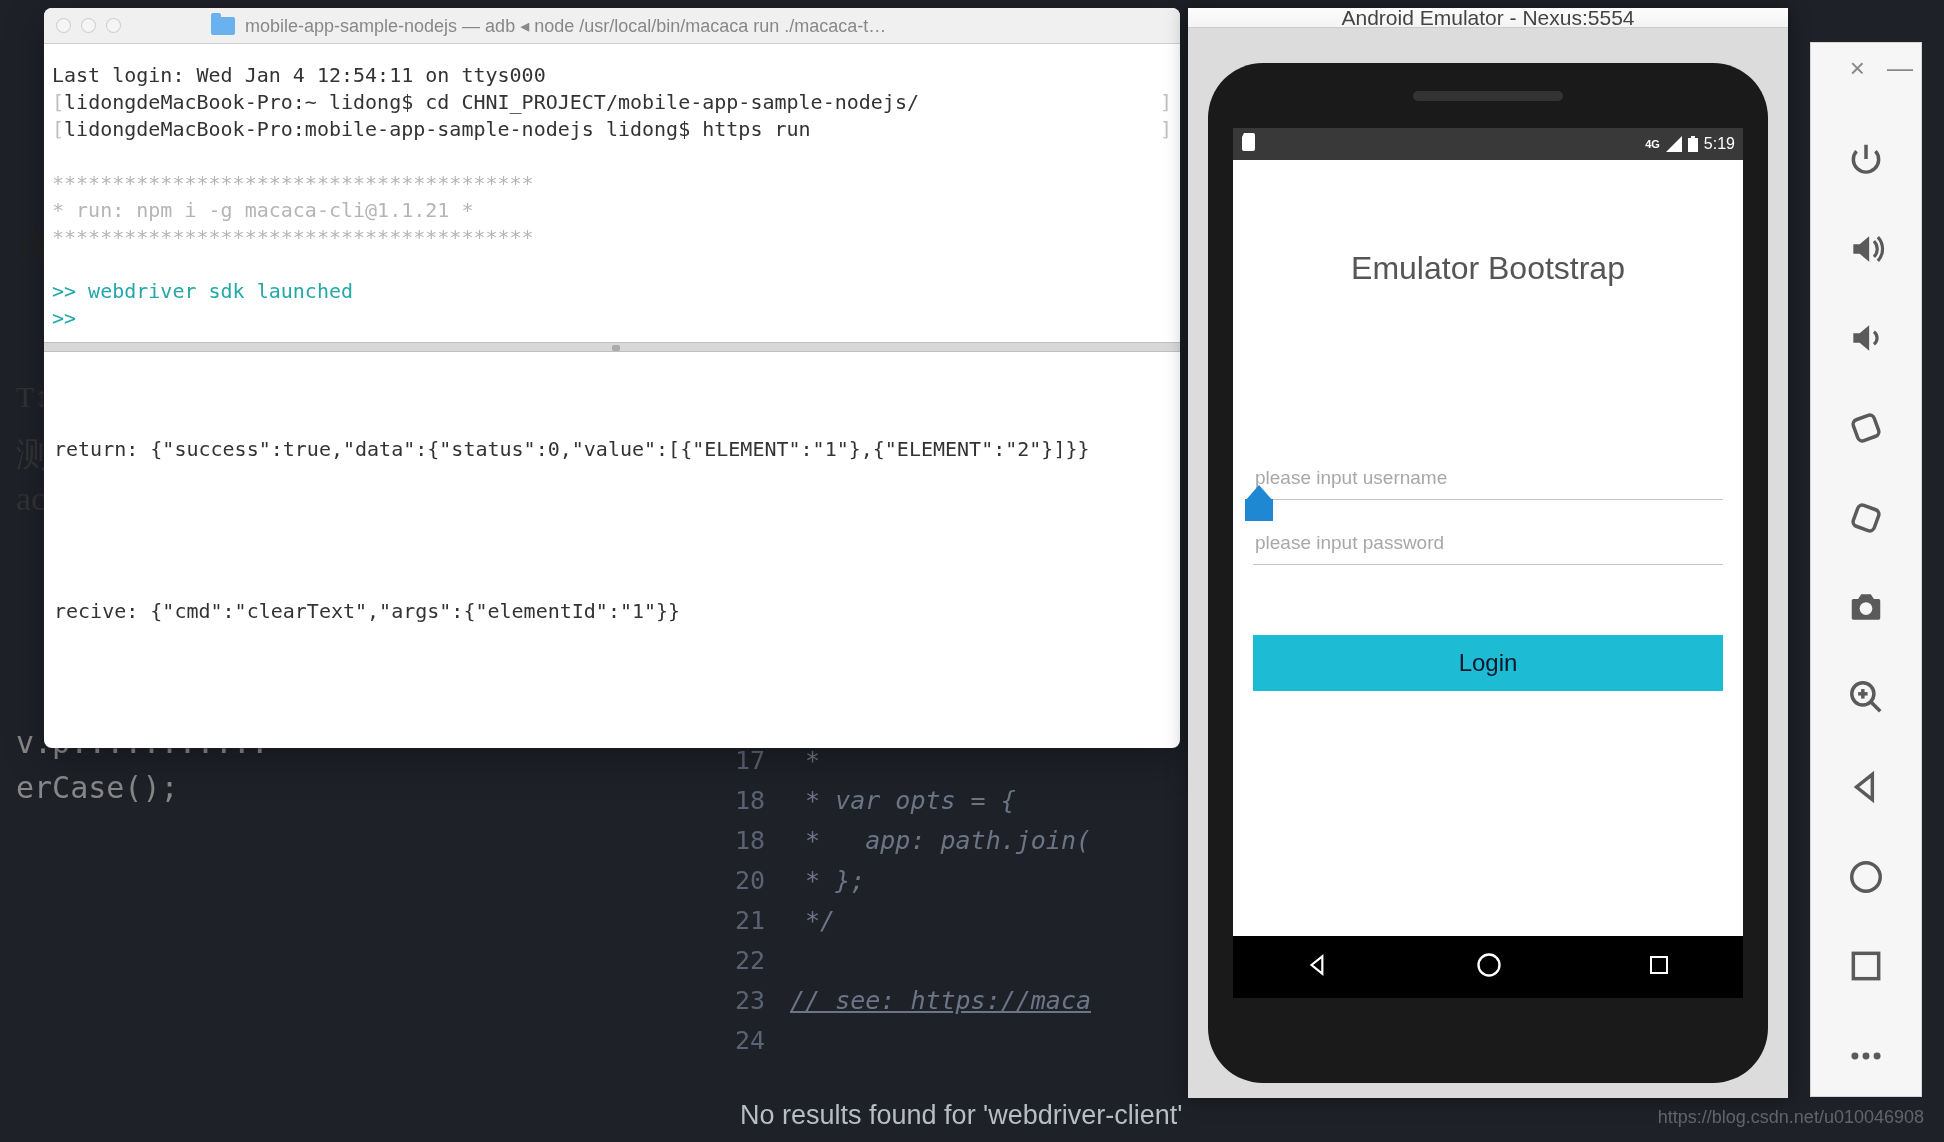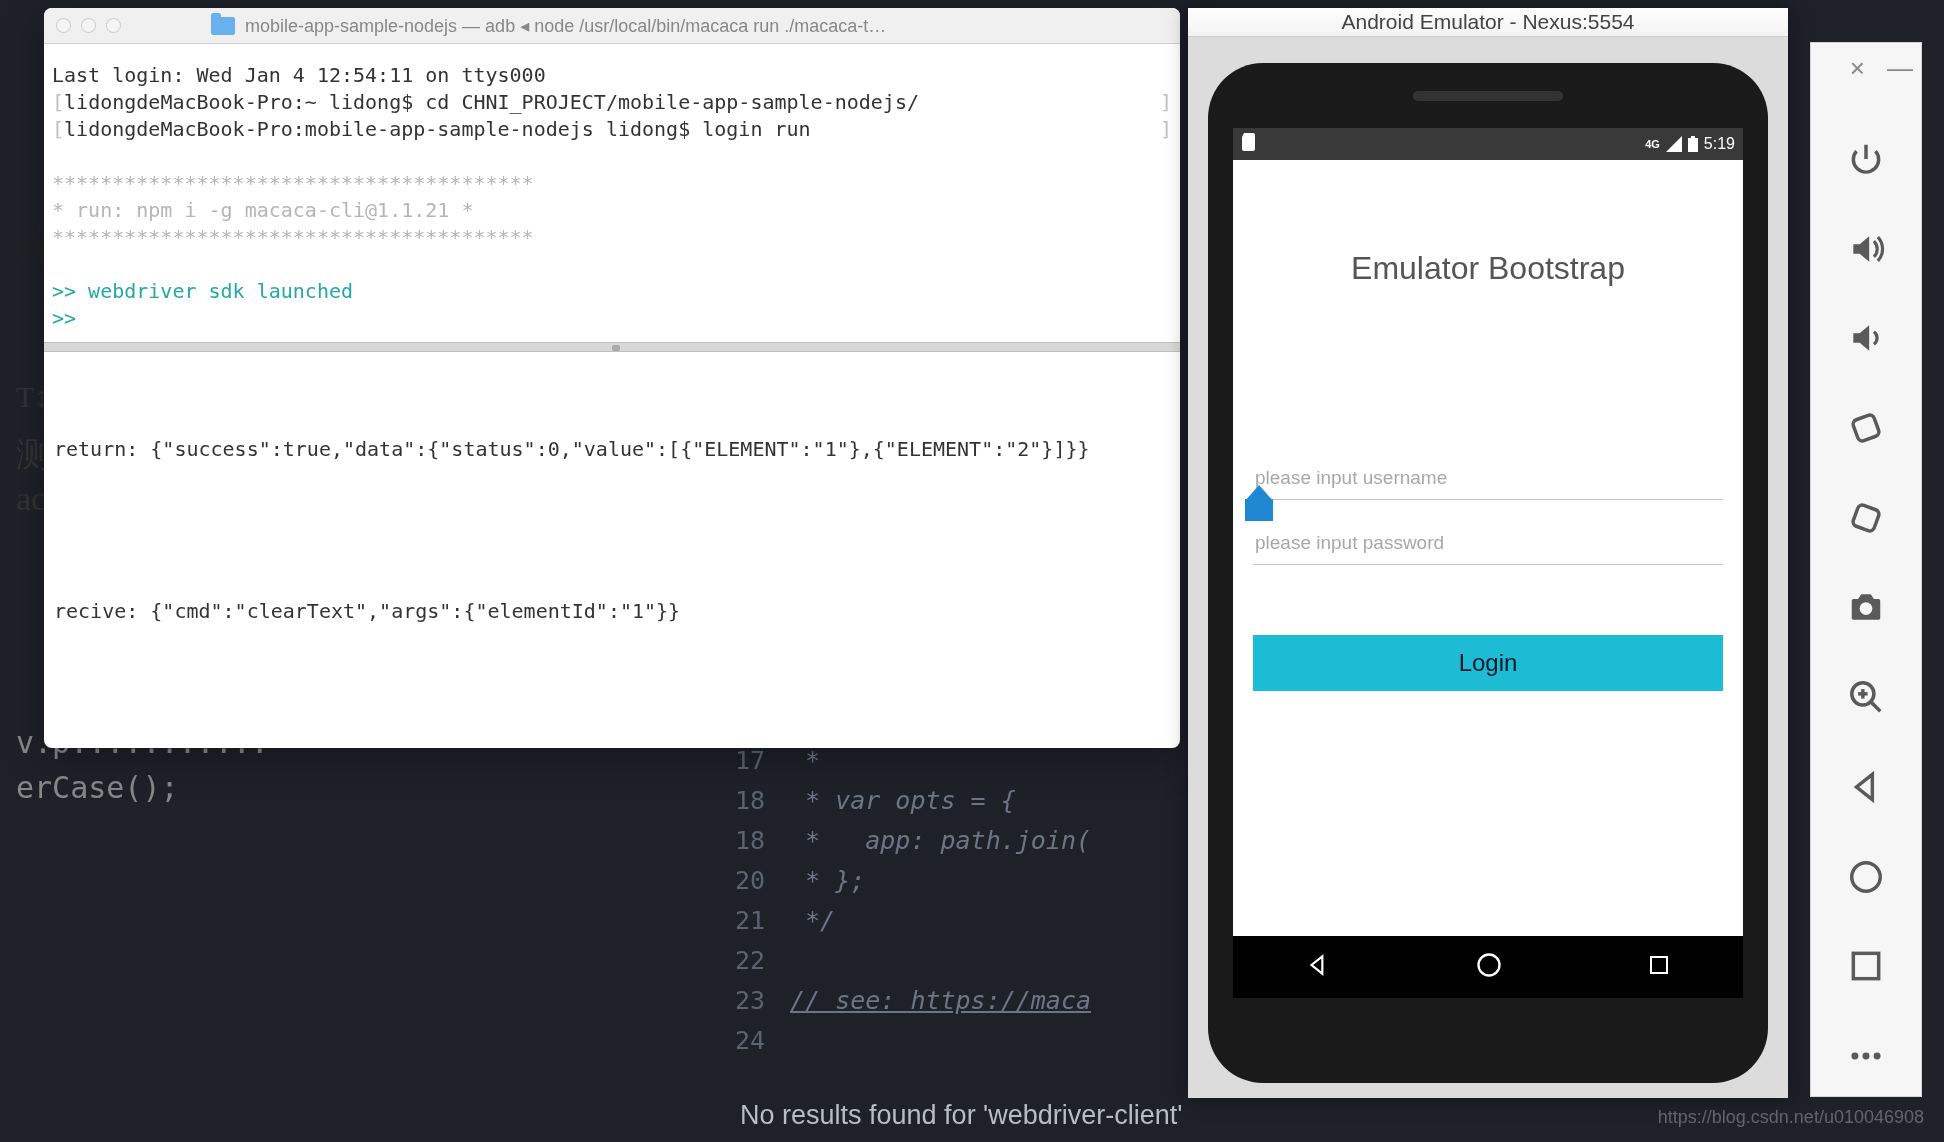--- a/index.html
+++ b/index.html
@@ -120,21 +120,21 @@
 .emulator-window {
   position: absolute;
   left: 1188px;
   top: 8px;
   width: 600px;
   height: 1090px;
   background: #dcdcdc;
   box-shadow: 0 0 20px rgba(0,0,0,0.4);
 }
 .emu-titlebar {
-  height: 29px;
+  height: 20px;
   background: linear-gradient(#fdfdfd,#f3f3f3);
   border-bottom: 1px solid #ccc;
   display: flex;
   align-items: center;
   justify-content: center;
   font-size: 21px;
   color: #444;
 }
 .phone {
   position: absolute;
@@ -331,21 +331,21 @@
       <div class="traffic-light tl-yellow"></div>
       <div class="traffic-light tl-green"></div>
     </div>
     <div class="folder-icon"></div>
     <span class="terminal-title">mobile-app-sample-nodejs — adb ◂ node /usr/local/bin/macaca run ./macaca-t…</span>
   </div>
 
   <div class="terminal-top">
     <div>Last login: Wed Jan  4 12:54:11 on ttys000</div>
     <div><span class="term-bracket">[</span><span>lidongdeMacBook-Pro:~ lidong$</span><span> cd CHNI_PROJECT/mobile-app-sample-nodejs/</span><span style="float:right" class="term-bracket">]</span></div>
-    <div><span class="term-bracket">[</span><span>lidongdeMacBook-Pro:mobile-app-sample-nodejs lidong$</span><span> login run</span><span style="float:right" class="term-bracket">]</span></div>
+    <div><span class="term-bracket">[</span><span>lidongdeMacBook-Pro:mobile-app-sample-nodejs lidong$</span><span> https run</span><span style="float:right" class="term-bracket">]</span></div>
     <div>&nbsp;</div>
     <div class="term-gray">****************************************</div>
     <div class="term-gray">*  run: npm i -g macaca-cli@1.1.21  *</div>
     <div class="term-gray">****************************************</div>
     <div>&nbsp;</div>
     <div class="term-teal">&gt;&gt; webdriver sdk launched</div>
     <div class="term-teal">&gt;&gt;</div>
   </div>
 
   <div class="term-divider"></div>

